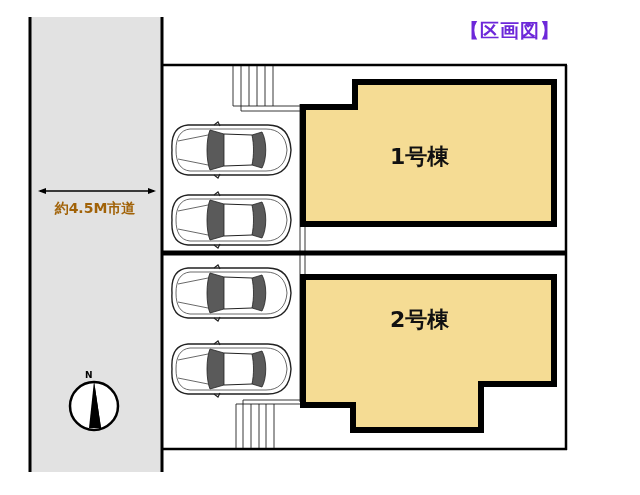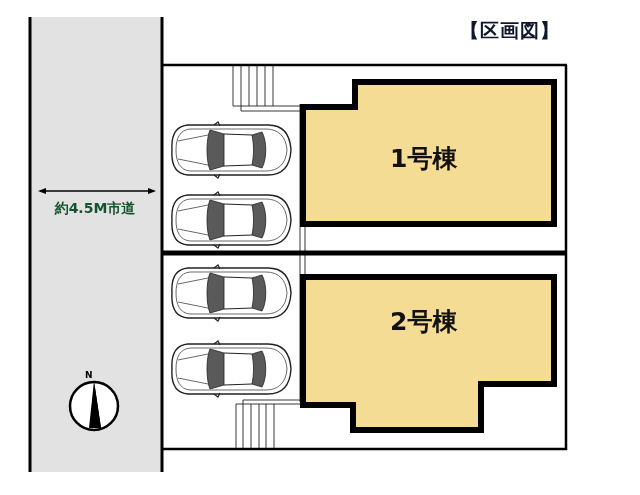--- a/index.html
+++ b/index.html
@@ -1,23 +1,23 @@
 <!DOCTYPE html>
 <html><head>
 <meta charset="utf-8">
 <style>
   html, body { margin: 0; padding: 0; background: #ffffff; }
   body { width: 640px; height: 495px; position: relative; overflow: hidden;
          font-family: "DejaVu Sans", "Liberation Sans", sans-serif; }
   #plan { position: absolute; left: 0; top: 0; }
   .title { position: absolute; left: 460px; top: 18px; font-size: 19px; font-weight: bold;
-           color: #0f172a; letter-spacing: 1px; font-family: "DejaVu Sans", sans-serif; }
+           color: #6d28d9; letter-spacing: 1px; font-family: "DejaVu Sans", sans-serif; }
   .road-label { position: absolute; left: 33px; top: 200px; width: 124px; text-align: center;
-           font-size: 14px; font-weight: bold; color: #14532d; font-family: "DejaVu Sans", sans-serif; }
-  .bldg-label { position: absolute; font-size: 25px; font-weight: bold; color: #111;
+           font-size: 14px; font-weight: bold; color: #a16207; font-family: "DejaVu Sans", sans-serif; }
+  .bldg-label { position: absolute; font-size: 22px; font-weight: bold; color: #111;
            font-family: "DejaVu Sans", sans-serif; }
   .north-label { position: absolute; left: 85px; top: 370px; font-size: 9px; font-weight: bold; color:#000;
            font-family: "DejaVu Sans", sans-serif; }
 </style>
 </head>
 <body>
 
 <svg id="plan" width="640" height="495" viewBox="0 0 640 495">
   <defs>
     <g id="car">

